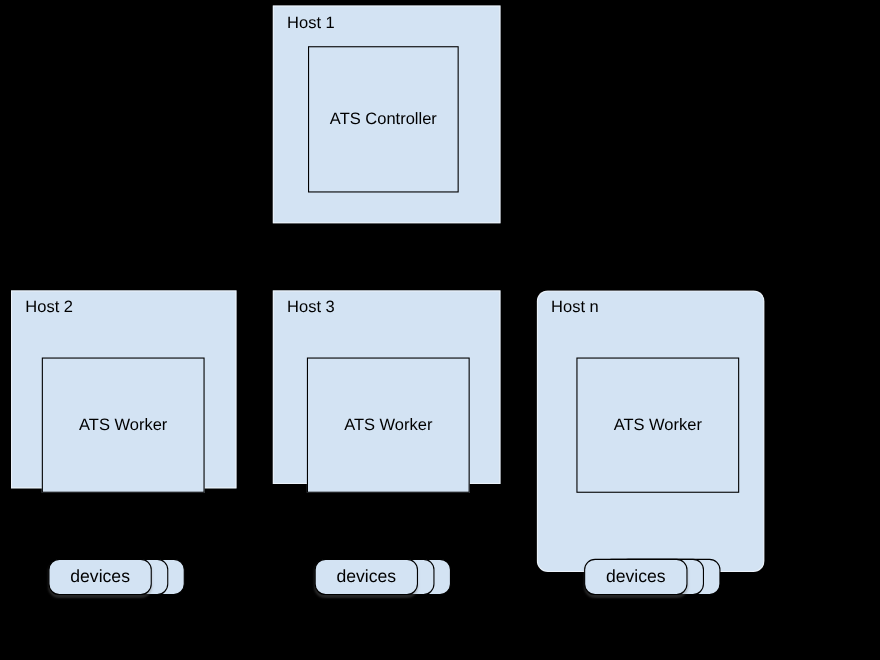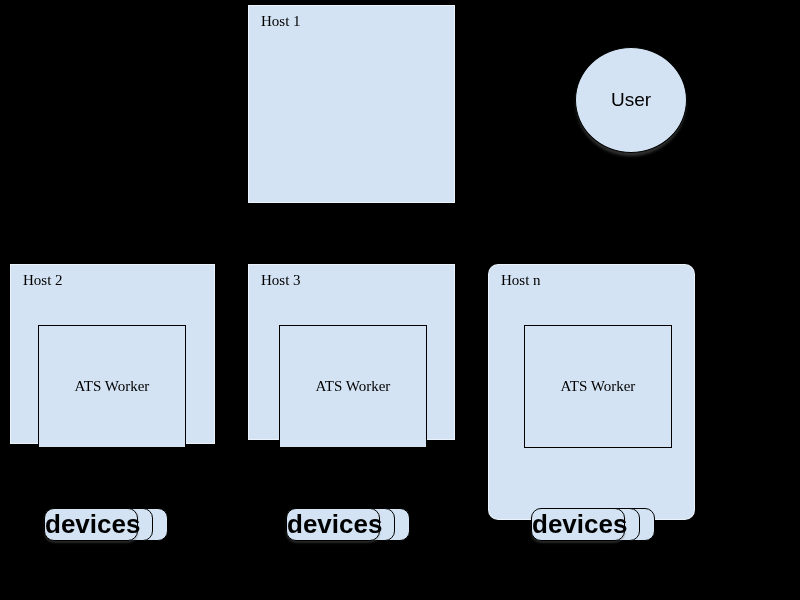--- a/index.html
+++ b/index.html
@@ -12,21 +12,20 @@
   *{margin:0;padding:0;box-sizing:border-box;}
   html,body{width:800px;height:600px;overflow:hidden;}
   body{background:var(--canvas-bg);font-family:"Liberation Sans",sans-serif;color:var(--text-color);}
   .stage{position:relative;width:800px;height:600px;background:var(--canvas-bg);}
 
   
   .host{
     position:absolute;
     background:var(--shape-fill);
     border:1px solid var(--host-border);
-    font-family:Liberation Serif, serif;
   }
   .host-label{
     position:absolute;left:12px;top:6px;
     font-size:15px;line-height:18px;color:var(--text-color);
     white-space:nowrap;
   }
   #host1{left:248px;top:5px;width:207px;height:198px;}
   #host2{left:10px;top:264px;width:205px;height:180px;}
   #host3{left:248px;top:264px;width:207px;height:176px;}
   #hostn{left:488px;top:264px;width:207px;height:256px;border-radius:10px;}
@@ -63,38 +62,35 @@
   #devices3{left:531px;top:508px;}
   .devices-card{
     position:absolute;top:0;width:94px;height:33px;
     background:var(--shape-fill);
     border:1.5px solid var(--shape-border);
     border-radius:10px;
   }
   .devices-card.back{left:30px;}
   .devices-card.mid{left:15px;}
   .devices-card.front{
-    left:0;display:flex;align-items:center;
-    font-size:26px;color:var(--text-color);
+    left:0;display:flex;align-items:center;justify-content:center;
+    font-size:16px;color:var(--text-color);
     box-shadow:0 2px 2px rgba(110,110,110,0.35);
-    font-weight:bold;
   }
 </style>
 </head>
 <body>
 
 <div class="stage">
 
   <section class="host" id="host1">
     <span class="host-label">Host 1</span>
+    <div class="node node-controller">ATS Controller</div>
   </section>
 
-  <div class="user-ellipse">
-    <span>User</span>
-  </div>
 
   <section class="host" id="host2">
     <span class="host-label">Host 2</span>
     <div class="node node-worker">ATS Worker</div>
   </section>
 
   <section class="host" id="host3">
     <span class="host-label">Host 3</span>
     <div class="node node-worker">ATS Worker</div>
   </section>

